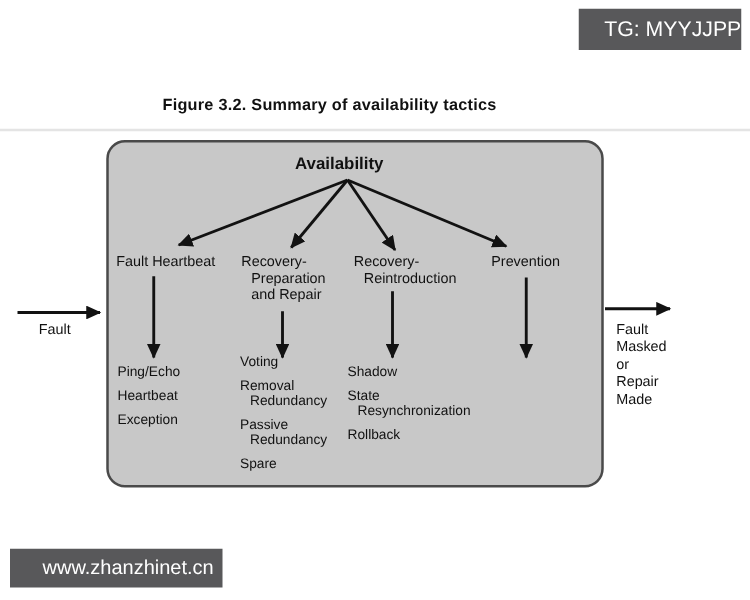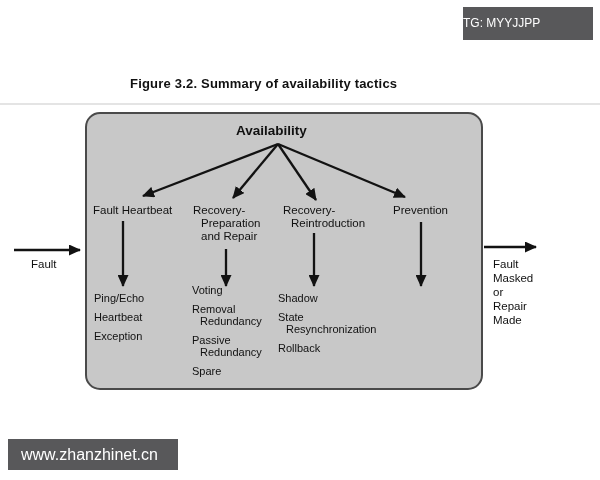--- a/index.html
+++ b/index.html
@@ -1,21 +1,21 @@
 <!DOCTYPE html>
 <html><head>
 <meta charset="utf-8">
 <style>
   html,body{margin:0;padding:0;background:#fff}
   .screen{position:relative;width:600px;height:480px;background:#ffffff;overflow:hidden;
           font-family:"Liberation Sans","DejaVu Sans",sans-serif;color:#111}
   .wm{position:absolute;background:#58585a;color:#ffffff}
-  .wm-tr{left:463px;top:7px;width:130px;height:33px;font-size:12px;line-height:33px;text-align:left}
+  .wm-tr{left:463px;top:7px;width:130px;height:33px;font-size:17px;line-height:33px;text-align:right}
   .wm-bl{left:8px;top:439px;width:170px;height:31px;font-size:16px;line-height:31px;
-         padding-left:13px;box-sizing:border-box}
+         padding-left:26px;box-sizing:border-box}
   .caption{position:absolute;left:130px;top:76px;font-size:13px;font-weight:bold;
            letter-spacing:.2px;white-space:nowrap}
   .faint-line{position:absolute;left:0;top:103px;width:600px;height:2px;background:#e4e4e4}
   .box{position:absolute;left:85px;top:112px;width:398px;height:278px;background:#c8c8c8;
        border:2px solid #4a4a4a;border-radius:15px;box-sizing:border-box}
   .arrows{position:absolute;left:0;top:0;width:600px;height:480px;pointer-events:none}
   .root-label{position:absolute;left:236px;top:123px;font-size:13.5px;font-weight:bold;white-space:nowrap}
   .cat{position:absolute;font-size:11.5px;line-height:13px;white-space:nowrap}
   .cat .ind{margin-left:8px}
   .cat1{left:93px;top:204px}.cat2{left:193px;top:204px}.cat3{left:283px;top:204px}.cat4{left:393px;top:204px}

